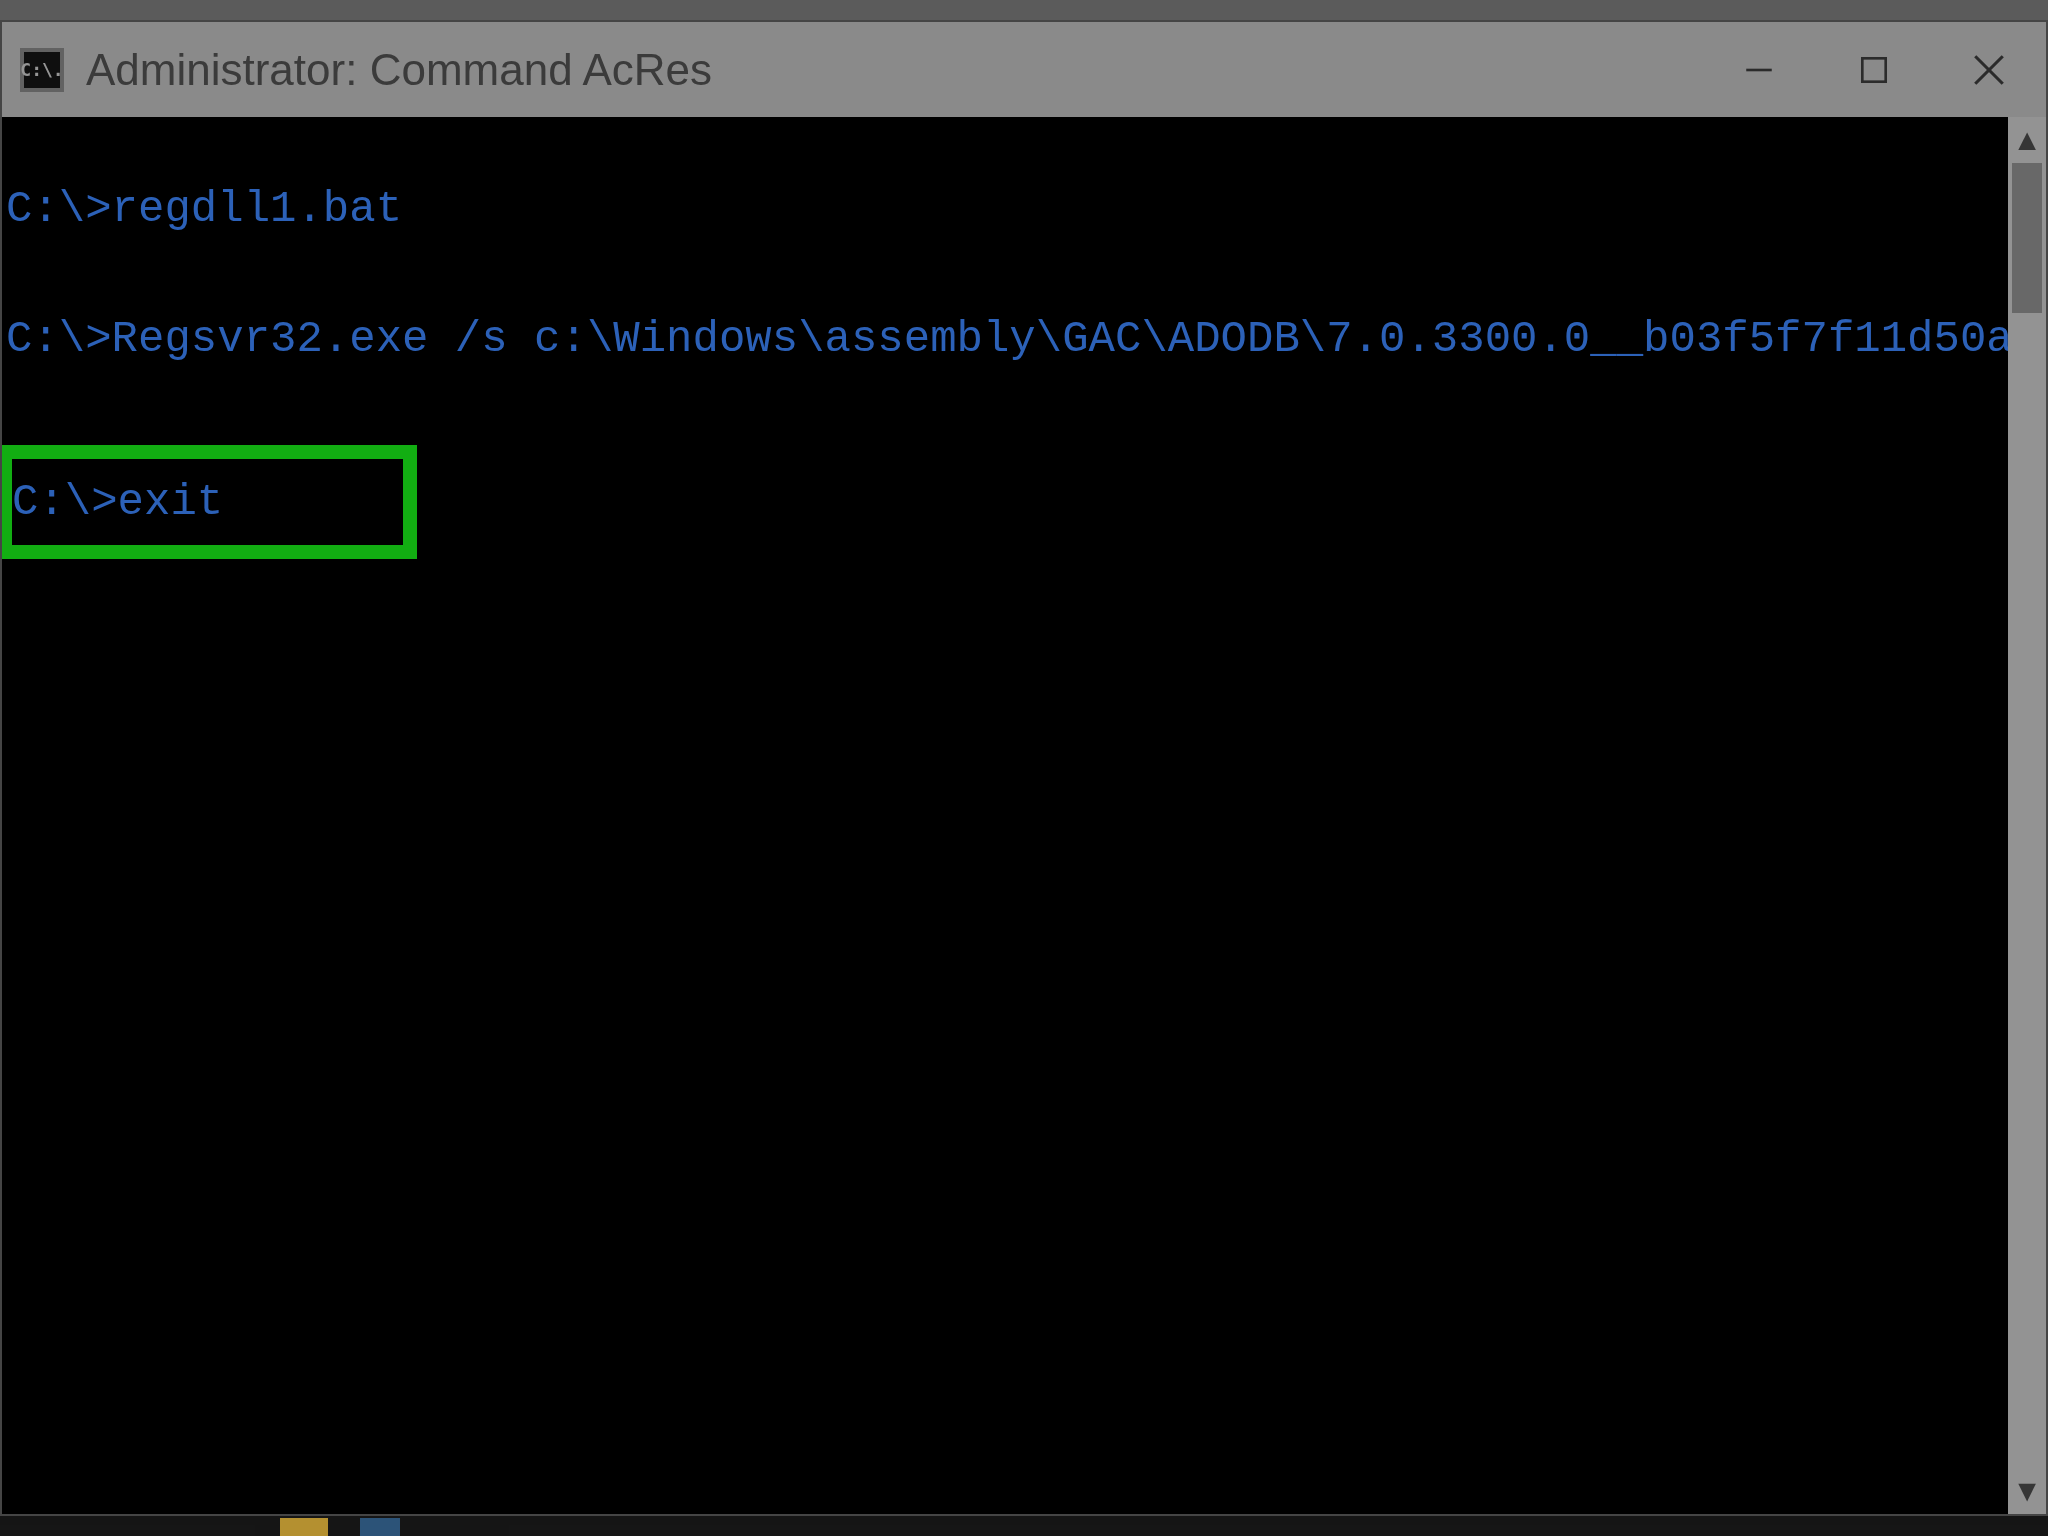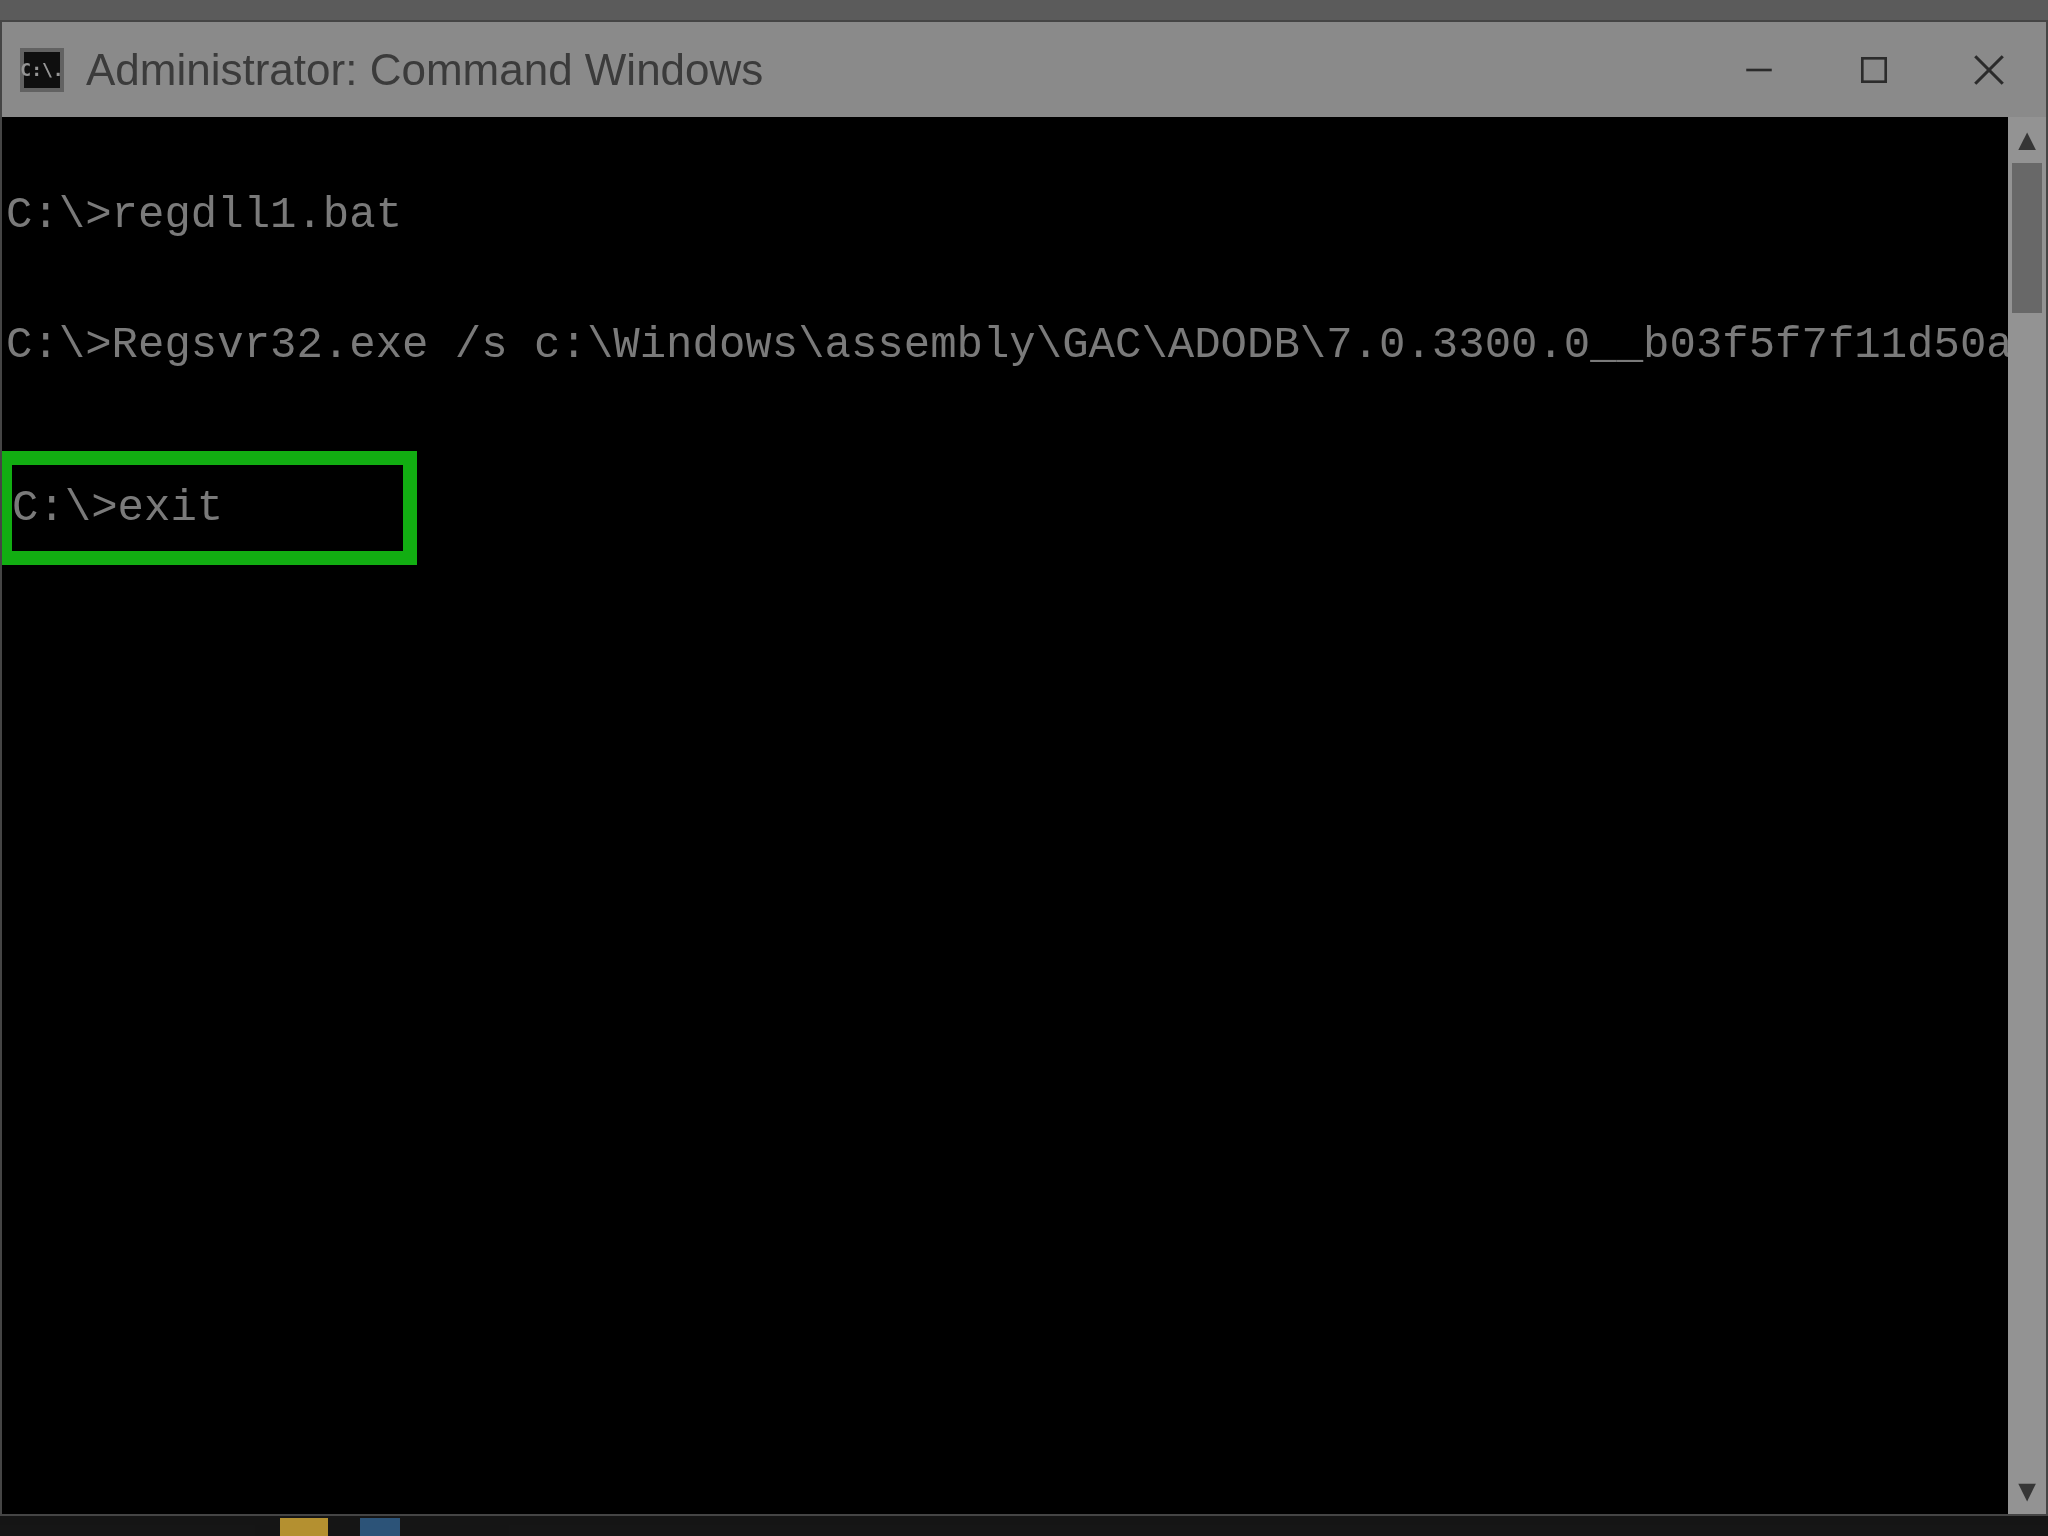--- a/index.html
+++ b/index.html
@@ -12,21 +12,21 @@
     .titlebar{height:95px;background:#b9b9b9;display:flex;align-items:center;padding-left:18px;color:#4f4f4f;font-size:44px;}
     .app-icon{width:44px;height:44px;margin-right:22px;background:#141414;border:4px solid #838383;display:flex;align-items:center;justify-content:center;}
     .app-icon span{color:#c9c9c9;font:700 18px/1 Consolas,monospace;}
     .title-text{flex:1;white-space:nowrap;}
     .win-controls{display:flex;height:100%;}
     .win-btn{width:115px;height:100%;display:flex;align-items:center;justify-content:center;color:#3a3a3a;}
     .win-btn svg{width:34px;height:34px;stroke:#3a3a3a;stroke-width:2.5;fill:none;}
     .win-btn.close svg{width:40px;height:40px;}
 
     .client{flex:1;display:flex;background:#000;min-height:0;}
-    .terminal{flex:1;padding:22px 4px 0 4px;color:#a3a3a3;font-family:Consolas,"Courier New",monospace;font-size:44px;line-height:1.15;white-space:pre;overflow:hidden;}
+    .terminal{flex:1;padding:16px 4px 0 4px;color:#3b82f6;font-family:Consolas,"Courier New",monospace;font-size:44px;line-height:1.15;white-space:pre;overflow:hidden;}
     .terminal .line{margin-bottom:80px;display:block;}
     .terminal .highlight{display:inline-block;border:14px solid #18e818;padding:18px 180px 18px 0;margin-left:-8px;}
 
     .vscroll{width:38px;background:#c4c4c4;display:flex;flex-direction:column;align-items:center;justify-content:space-between;}
     .vscroll .arrow{width:38px;height:46px;display:flex;align-items:center;justify-content:center;color:#484848;font-size:30px;}
     .vscroll .track{flex:1;position:relative;width:100%;}
     .vscroll .thumb{position:absolute;left:4px;right:4px;top:0;height:150px;background:#8b8b8b;}
 
     .taskbar-sliver{position:absolute;left:0;right:0;bottom:0;height:20px;background:#1d1d1d;}
     .tb-item{position:absolute;bottom:0;height:18px;width:60px;background:#f0c040;}
@@ -37,21 +37,21 @@
 <body>
 
 <div class="screen">
 
   <div class="window">
 
     <div class="titlebar">
       <div class="app-icon">
         <span>C:\.</span>
       </div>
-      <div class="title-text">Administrator: Command Windows</div>
+      <div class="title-text">Administrator: Command AcRes</div>
       <div class="win-controls">
         <div class="win-btn" title="Minimize">
           <svg viewBox="0 0 32 32">
               <line x1="4" y1="16" x2="28" y2="16"></line>
             </svg>
         </div>
         <div class="win-btn" title="Maximize">
           <svg viewBox="0 0 32 32">
               <rect x="5" y="5" width="22" height="22"></rect>
             </svg>

